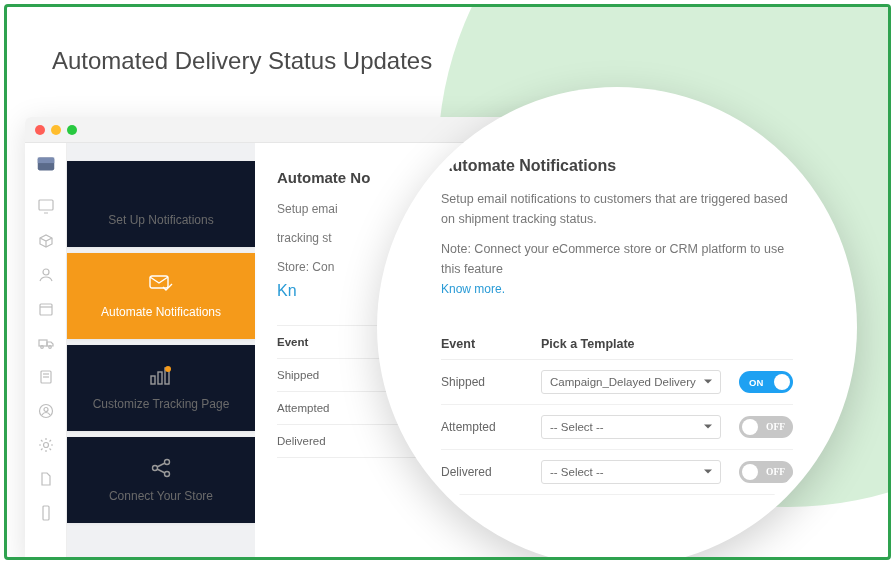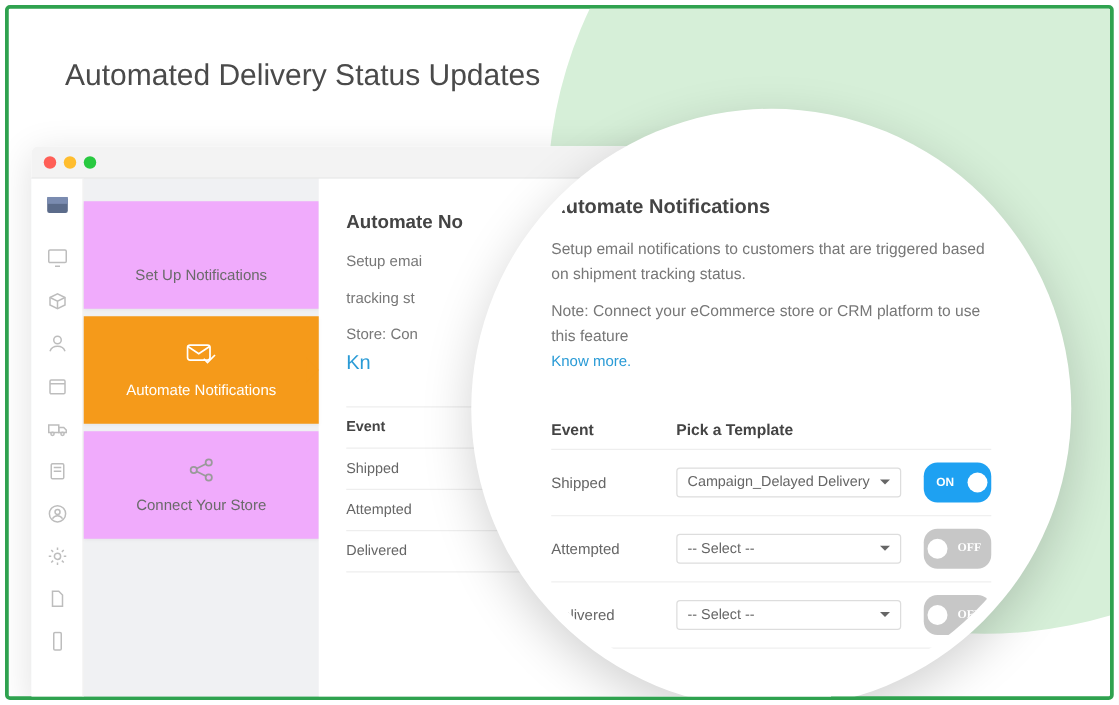--- a/index.html
+++ b/index.html
@@ -89,21 +89,21 @@
     color: #bdbdbd;
     cursor: pointer;
   }
   .sidebar {
     width: 188px;
     display: flex;
     flex-direction: column;
     padding: 12px 0;
   }
   .sidebar .tile {
-    background: #f0abfc;
+    background: #0f172a;
     margin: 6px 0 0 0;
     padding: 20px 8px;
     display: flex;
     flex-direction: column;
     align-items: center;
     gap: 10px;
     color: #6a6a6a;
     font-size: 12px;
     cursor: pointer;
     box-shadow: 0 1px 3px rgba(0,0,0,0.05);
@@ -231,21 +231,21 @@
   }
   .toggle {
     width: 54px;
     height: 22px;
     border-radius: 11px;
     display: flex;
     align-items: center;
     font-size: 9.5px;
     font-weight: 700;
     color: #fff;
-    padding: 16px 3px;
+    padding: 4px 3px;
     cursor: pointer;
     position: relative;
   }
   .toggle .knob {
     width: 16px; height: 16px; border-radius: 50%; background: #fff;
     position: absolute;
   }
   .toggle.on { background: #1ea1f2; justify-content: flex-start; padding-left:10px;}
   .toggle.on .knob { right: 3px; }
   .toggle.off { background: #c7c7c7; justify-content: flex-end; padding-right:8px; color:#fff;font-family:Liberation Serif, serif;}
@@ -343,20 +343,31 @@
         </div>
         <div class="tile active">
           <div class="ticon">
             <svg width="24" height="18" viewBox="0 0 24 18" fill="none" stroke="#fff" stroke-width="1.4">
                 <rect x="1" y="1" width="18" height="12" rx="2"></rect>
                 <path d="M1 2l9 6 9-6"></path>
                 <path d="M14 12l3 3 6-6"></path>
               </svg>
           </div>
           <span>Automate Notifications</span>
+        </div>
+        <div class="tile">
+          <div class="ticon">
+            <svg width="24" height="20" viewBox="0 0 24 20" fill="none" stroke="#9a9a9a" stroke-width="1.4">
+                <rect x="2" y="10" width="4" height="8"></rect>
+                <rect x="9" y="6" width="4" height="12"></rect>
+                <rect x="16" y="2" width="4" height="16"></rect>
+                <circle cx="19" cy="3" r="3" fill="#f59a1a" stroke="none"></circle>
+              </svg>
+          </div>
+          <span>Customize Tracking Page</span>
         </div>
         <div class="tile">
           <div class="ticon">
             <svg width="22" height="22" viewBox="0 0 22 22" fill="none" stroke="#9a9a9a" stroke-width="1.4">
                 <circle cx="5" cy="11" r="2.5"></circle>
                 <circle cx="17" cy="5" r="2.5"></circle>
                 <circle cx="17" cy="17" r="2.5"></circle>
                 <line x1="7" y1="10" x2="15" y2="6"></line>
                 <line x1="7" y1="12" x2="15" y2="16"></line>
               </svg>

